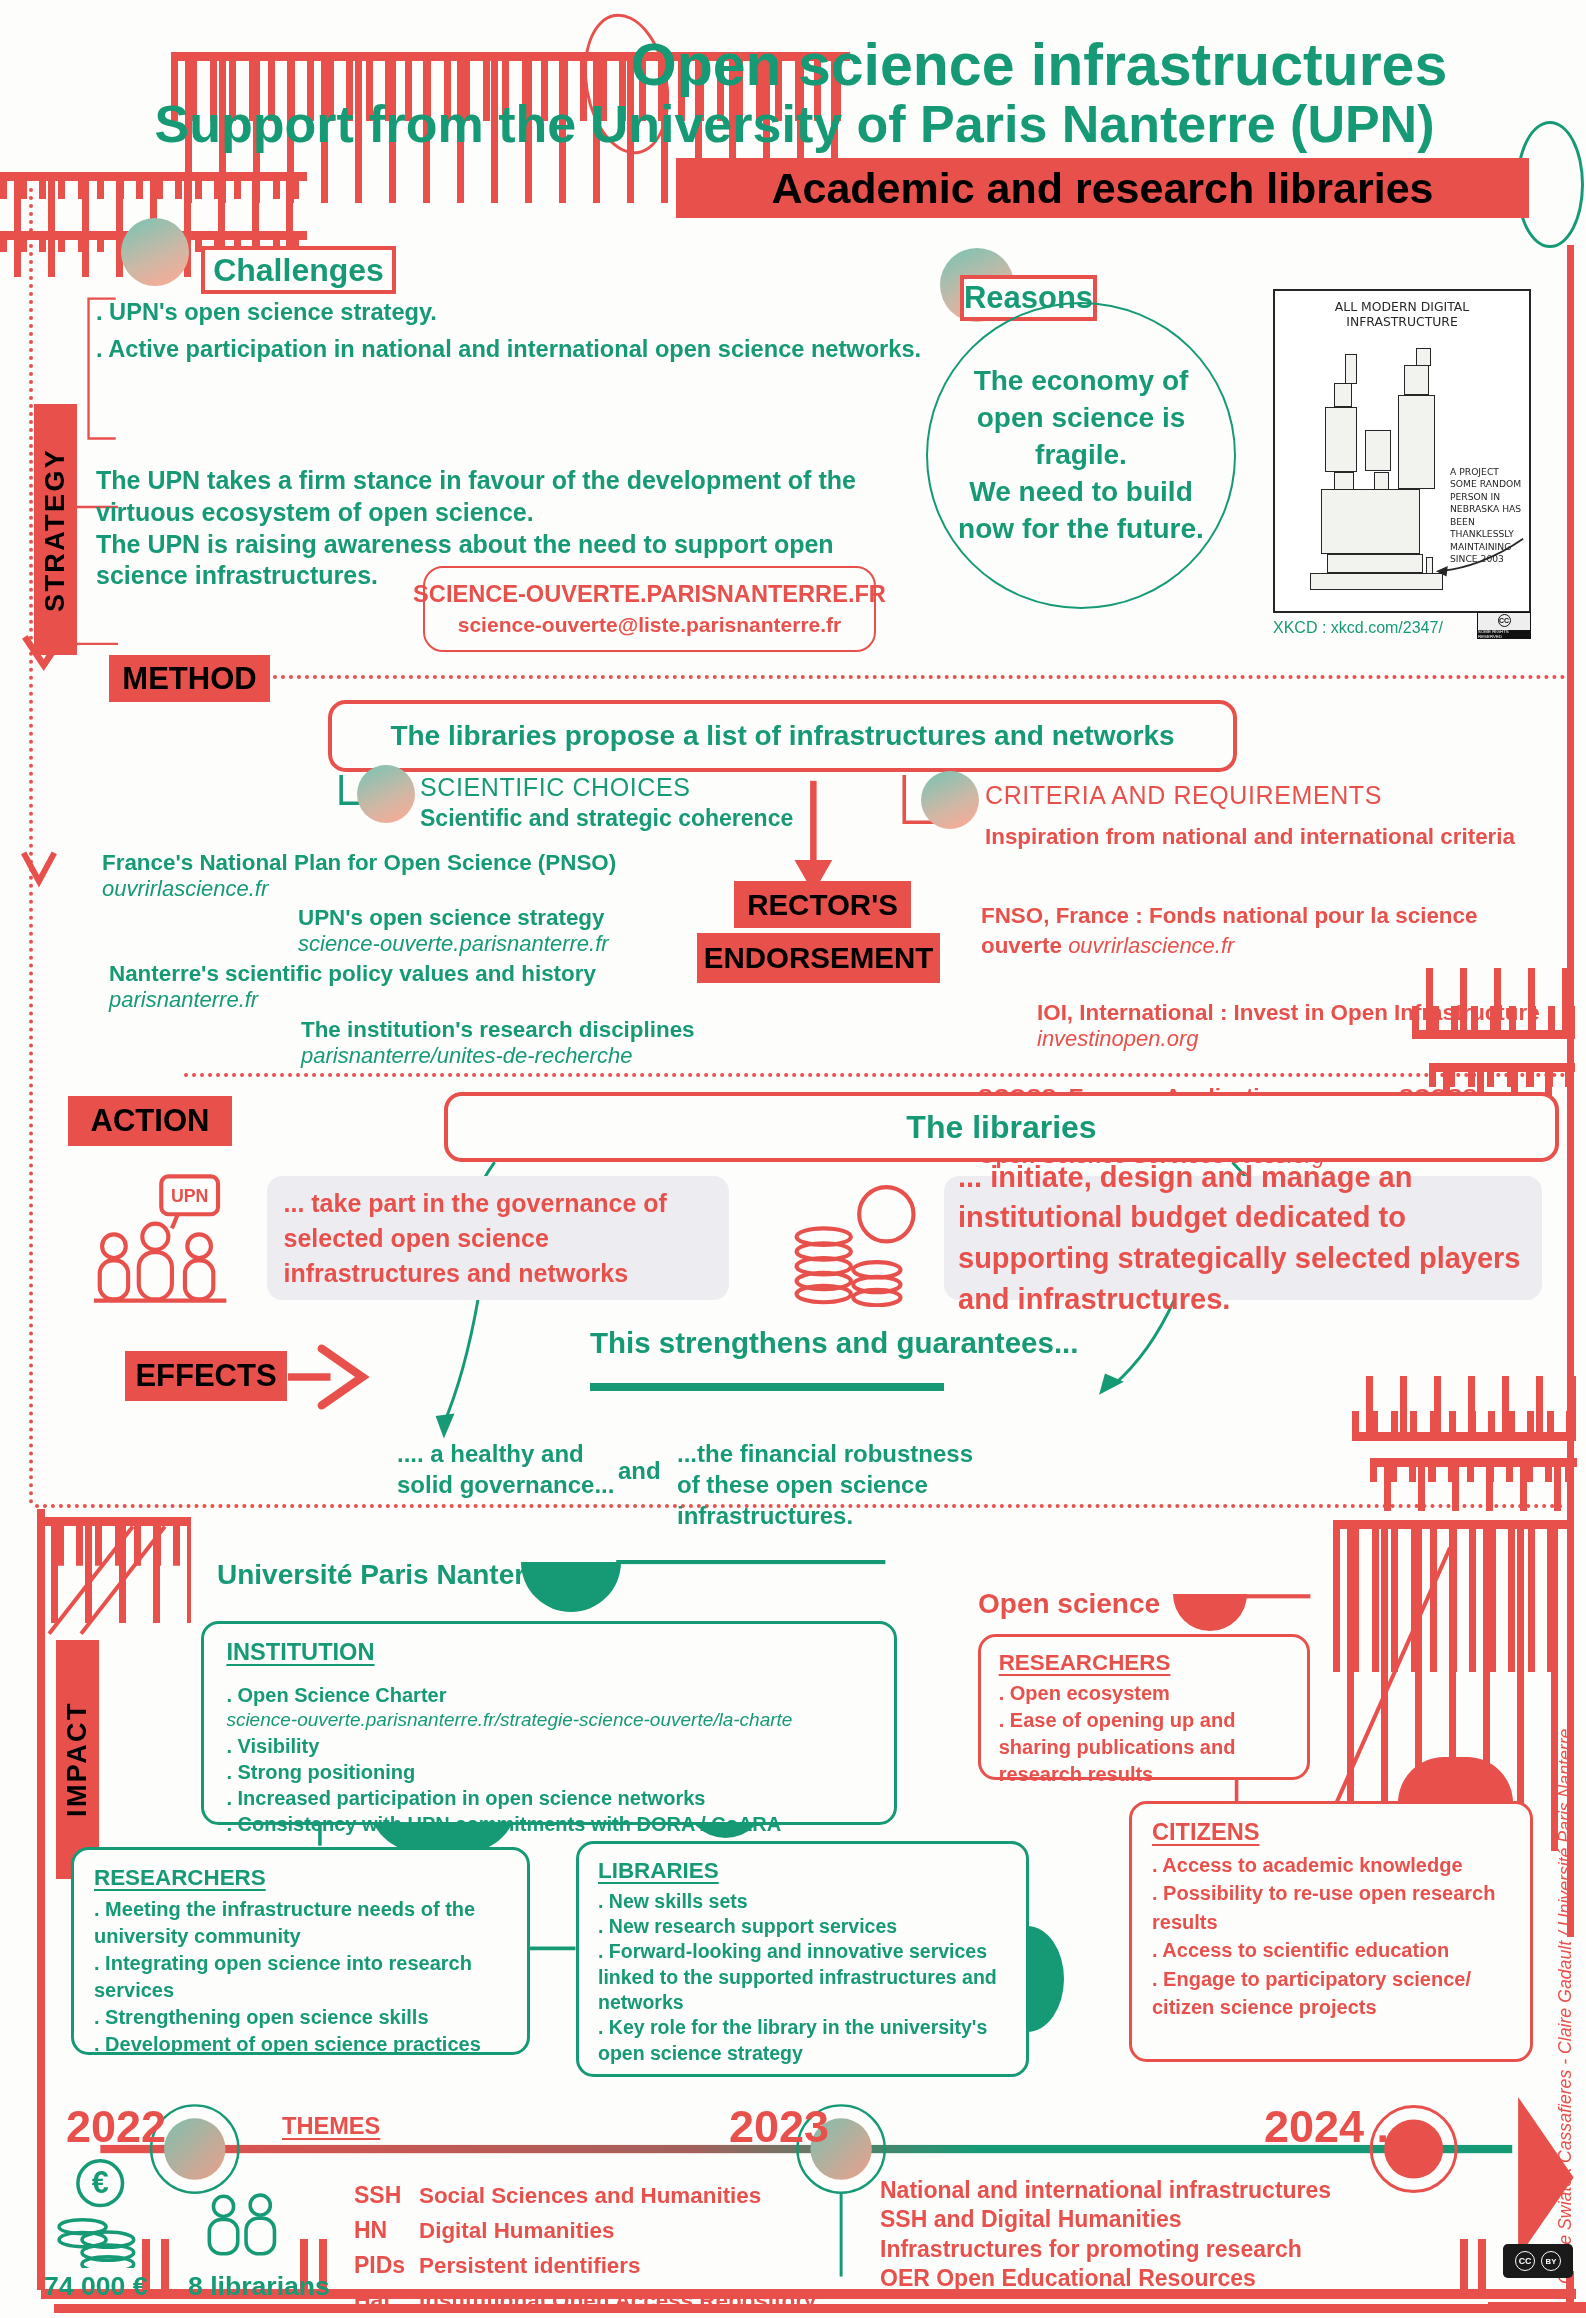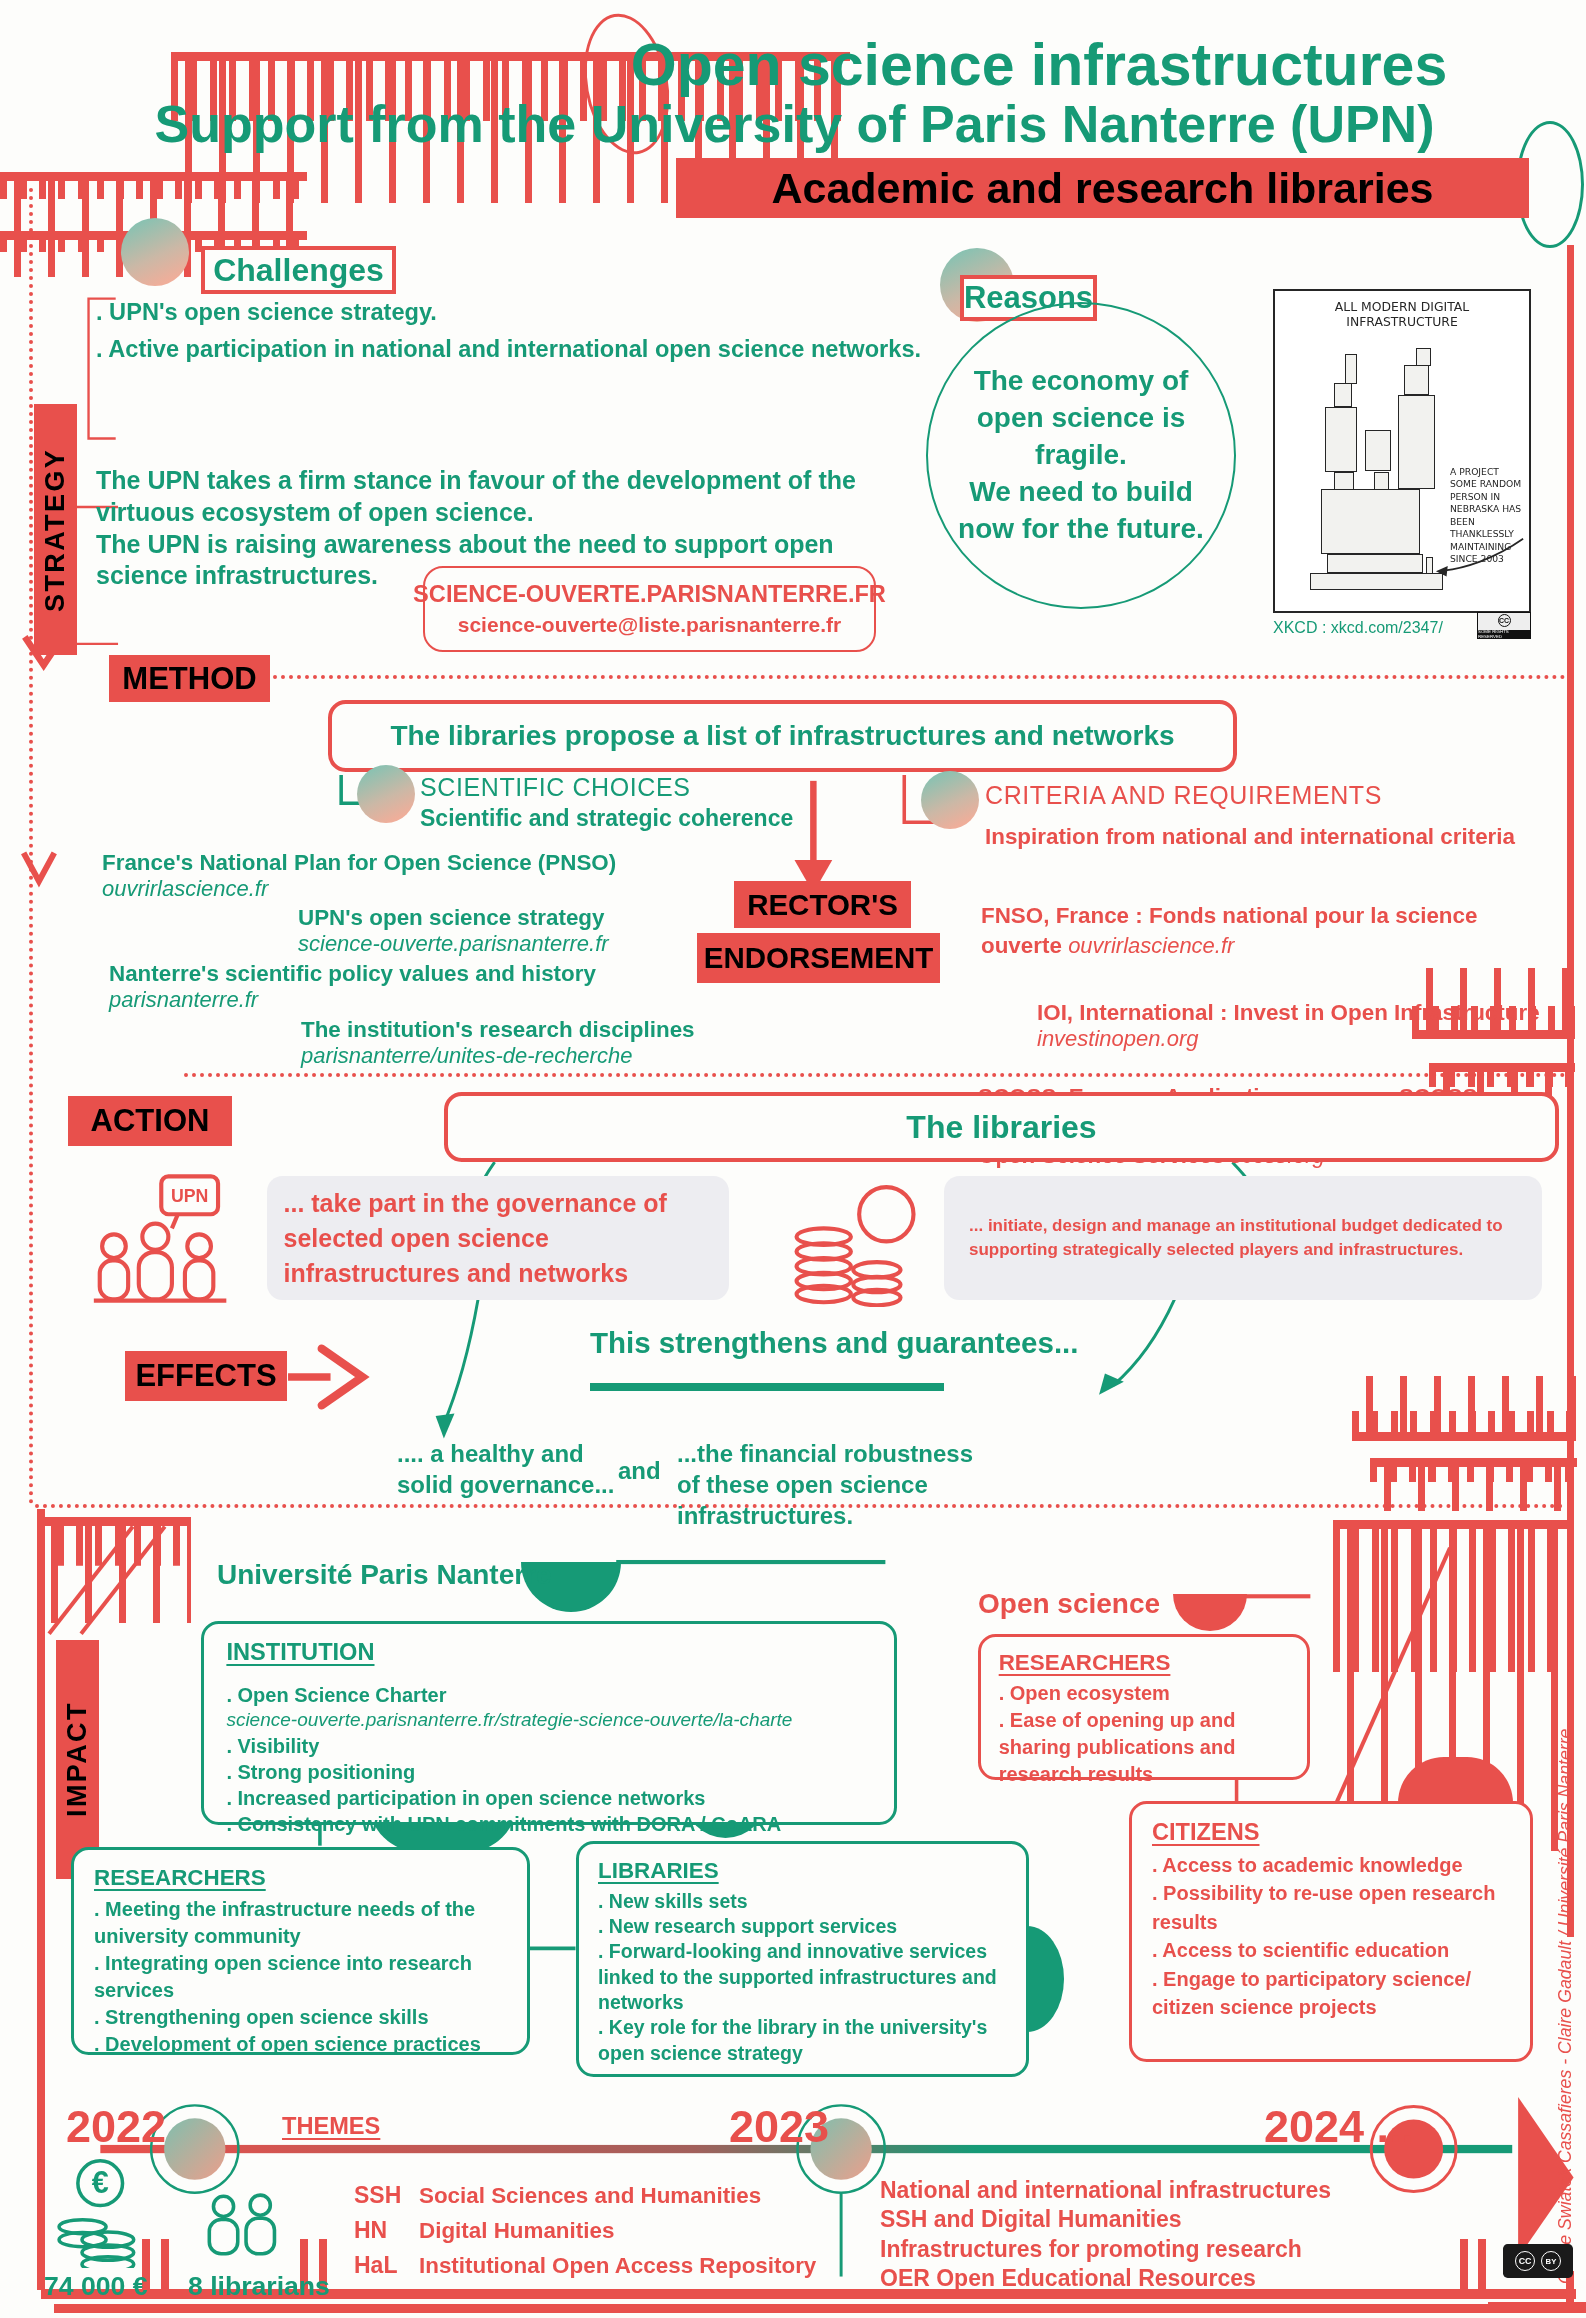--- a/index.html
+++ b/index.html
@@ -247,21 +247,21 @@
       <ellipse cx="62" cy="96" rx="46" ry="14"></ellipse>
         <ellipse cx="62" cy="121" rx="46" ry="14"></ellipse>
         <ellipse cx="62" cy="146" rx="46" ry="14"></ellipse>
         <ellipse cx="62" cy="171" rx="46" ry="14"></ellipse>
         <ellipse cx="62" cy="193" rx="46" ry="14"></ellipse>
       <ellipse cx="152" cy="152" rx="40" ry="13"></ellipse>
         <ellipse cx="152" cy="177" rx="40" ry="13"></ellipse>
         <ellipse cx="152" cy="199" rx="40" ry="13"></ellipse>
     </g>
   </svg>
-  <div class="abs z2 card" style="left:944px;top:1176px;width:598px;height:124px;font-size:17px;padding:13px 25px;line-height:1.4">... initiate, design and manage an institutional budget dedicated to supporting strategically selected players and infrastructures.</div>
+  <div class="abs z2 card" style="left:944px;top:1176px;width:598px;height:124px;font-size:29px;padding:13px 14px;line-height:1.4">... initiate, design and manage an institutional budget dedicated to supporting strategically selected players and infrastructures.</div>
 
   <div class="abs z2 rbox" style="left:125px;top:1351px;width:162px;height:50px;font-size:31px">EFFECTS</div>
   <div class="abs z2 green b nw" style="left:590px;top:1326px;font-size:29.5px">This strengthens and guarantees...</div>
   <div class="abs z2" style="left:590px;top:1383px;width:354px;height:8.3px;background:var(--green)"></div>
   <div class="abs z2 green b" style="left:397px;top:1438px;font-size:24px;line-height:1.3">
     <div class="nw">.... a healthy and</div>
     <div class="nw">solid governance...</div>
   </div>
   <div class="abs z2 green b" style="left:618px;top:1457px;font-size:24px">and</div>
   <div class="abs z2 green b" style="left:677px;top:1438px;font-size:24px;line-height:1.3">
@@ -340,20 +340,21 @@
         <rect x="24" y="48" width="48" height="58" rx="20"></rect>
       <circle cx="110" cy="24" r="17"></circle>
         <rect x="86" y="46" width="48" height="60" rx="20"></rect>
     </g>
   </svg>
   <div class="abs z2 green b nw" style="left:188px;top:2271px;font-size:26.6px">8 librarians</div>
 
   <div class="abs z2" style="left:354px;top:2180px;width:531px;line-height:31px">
     <div><span class="red b" style="font-size:23px;display:inline-block;min-width:65px">SSH</span><span class="red b" style="font-size:22.4px;font-weight:600">Social Sciences and Humanities</span></div>
     <div><span class="red b" style="font-size:23px;display:inline-block;min-width:65px">HN</span><span class="red b" style="font-size:22.4px;font-weight:600">Digital Humanities</span></div>
+    <div><span class="red b" style="font-size:23px;display:inline-block;min-width:65px">PIDs</span><span class="red b" style="font-size:22.4px;font-weight:600">Persistent identifiers</span></div>
     <div><span class="red b" style="font-size:23px;display:inline-block;min-width:65px">HaL</span><span class="red b" style="font-size:22.4px;font-weight:600">Institutional Open Access Repository</span></div>
   </div>
 
   <div class="abs z2 red b" style="left:880px;top:2176px;font-size:23px;line-height:1.28">
     <div class="nw">National and international infrastructures</div>
     <div class="nw">SSH and Digital Humanities</div>
     <div class="nw">Infrastructures for promoting research</div>
     <div class="nw">OER Open Educational Resources</div>
   </div>
 

